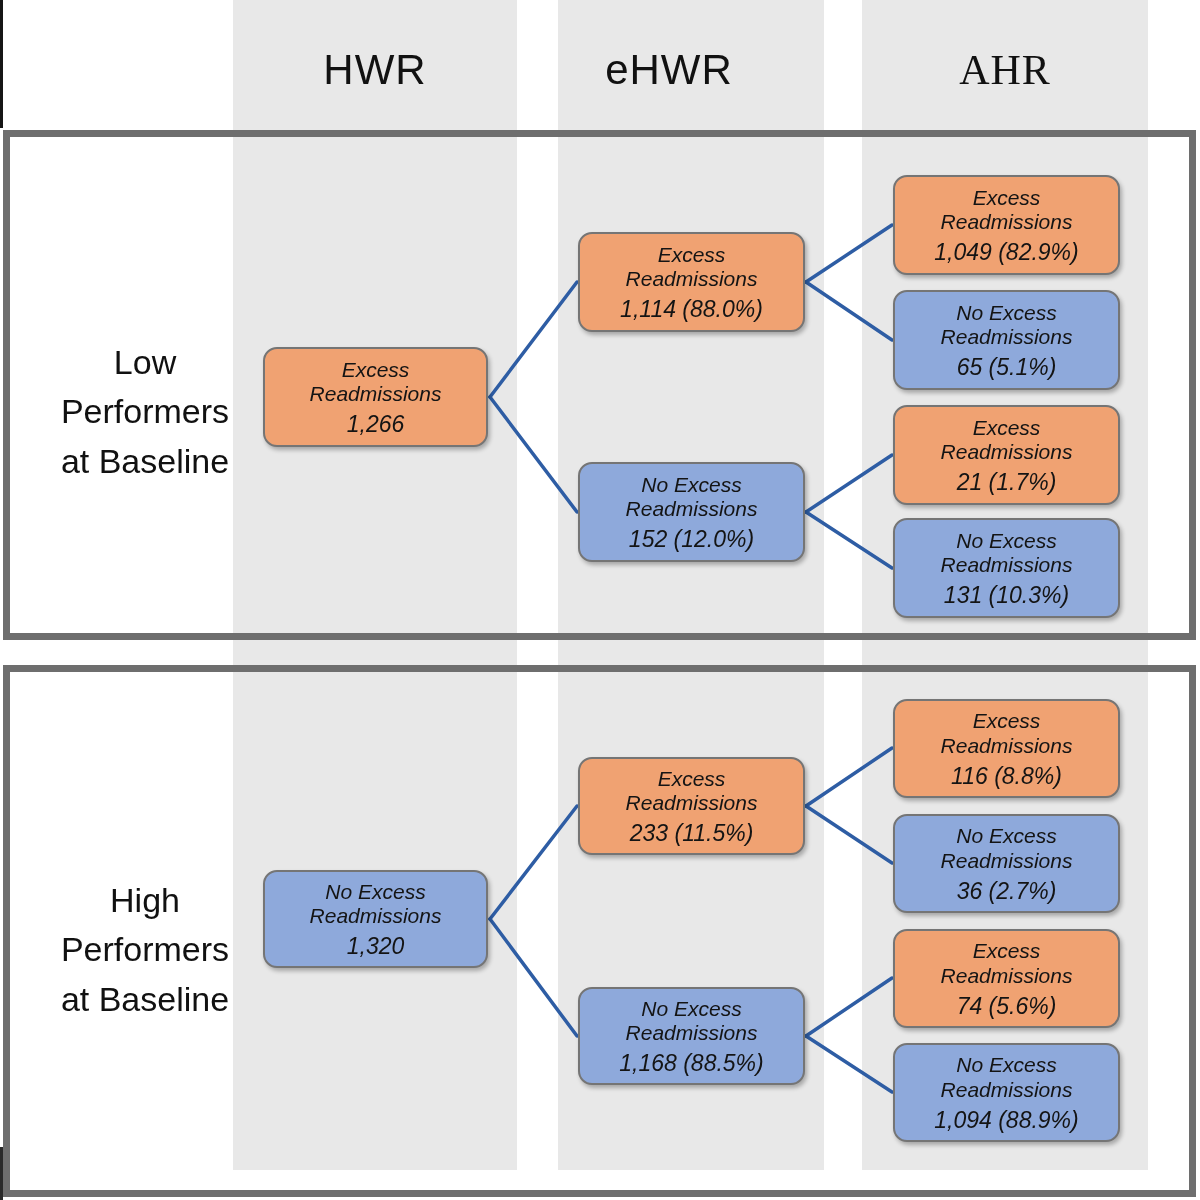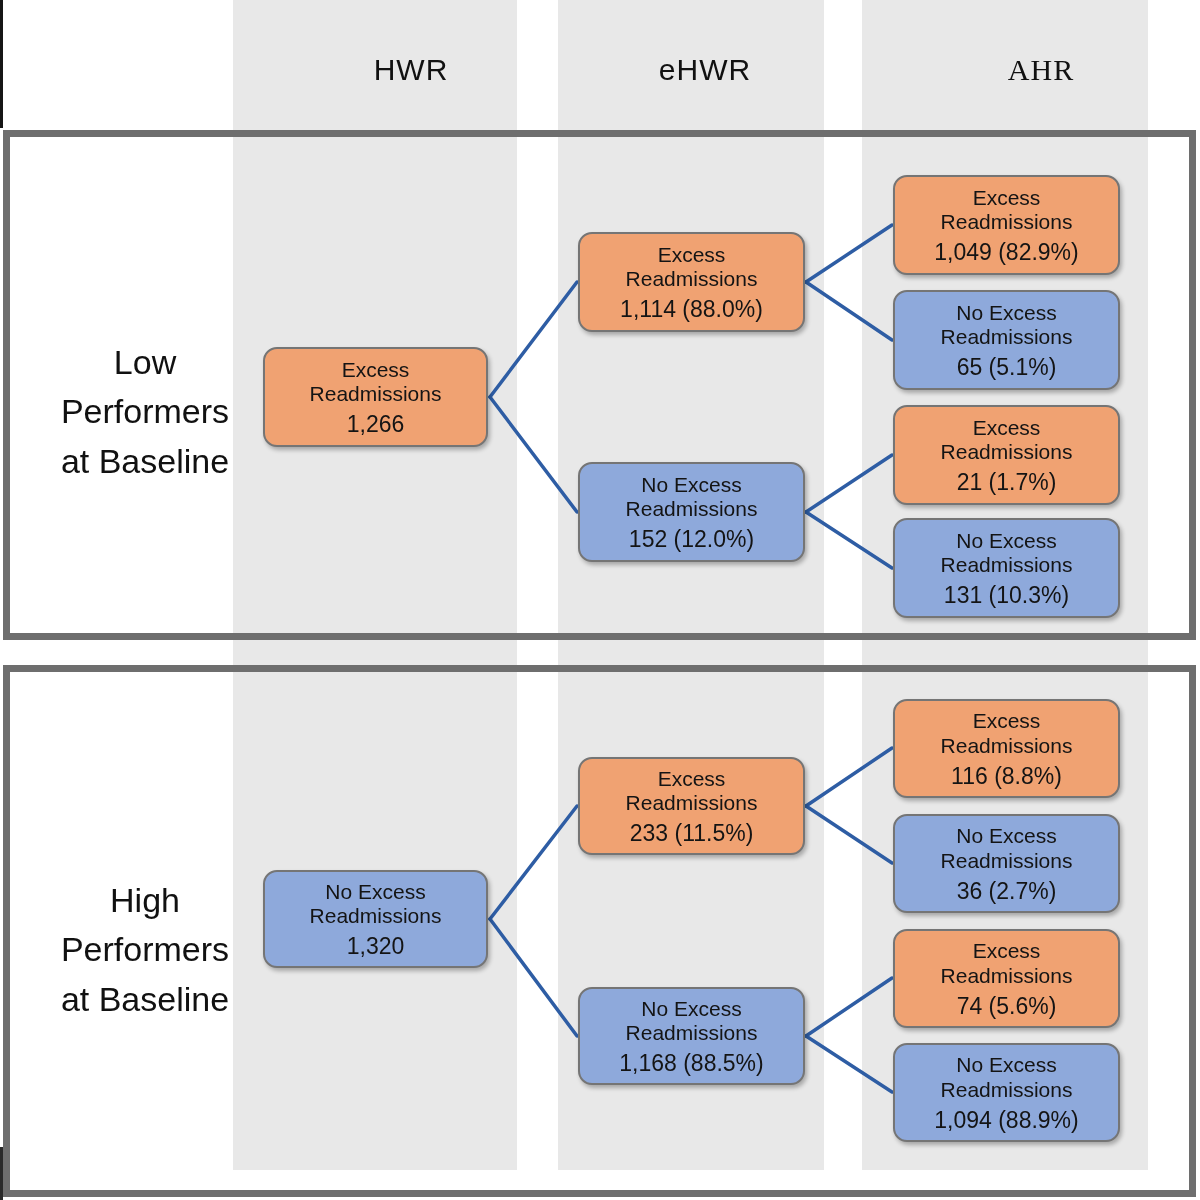--- a/index.html
+++ b/index.html
@@ -8,21 +8,21 @@
     background:#ffffff;
     font-family:"Liberation Sans", sans-serif;
     color:var(--c-text,#1a1a1a);
   }
   .band{position:absolute;top:0;height:1170px;background:var(--c-column_band,#e8e8e8);}
   .band.b1{left:233px;width:284px;}
   .band.b2{left:558px;width:266px;}
   .band.b3{left:862px;width:286px;}
   .col-header{
     position:absolute;top:40px;height:60px;display:flex;align-items:center;justify-content:center;
-    font-size:30px;letter-spacing:1px;color:#111;padding-left:36px;
+    font-size:42px;letter-spacing:1px;color:#111;
   }
   .col-header.h1{left:233px;width:284px;}
   .col-header.h2{left:558px;width:222px;}
   .col-header.h3{left:862px;width:286px;font-family:Liberation Serif, serif;}
   .panel{
     position:absolute;left:3px;width:1193px;border:7px solid var(--c-panel_border,#6e6e6e);
     box-sizing:border-box;background:transparent;
   }
   .panel.p1{top:130px;height:510px;}
   .panel.p2{top:665px;height:532px;}
@@ -30,21 +30,21 @@
     position:absolute;left:30px;width:230px;text-align:center;
     font-size:34px;line-height:1.45;white-space:pre-line;color:#111;
   }
   .panel-label.l1{top:338px;}
   .panel-label.l2{top:876px;}
   svg.connectors{position:absolute;left:0;top:0;pointer-events:none;}
   svg.connectors line{stroke:var(--c-connector,#2e5da4);stroke-width:3.5;stroke-linecap:round;}
   .node{
     position:absolute;box-sizing:border-box;border:2.5px solid var(--c-box_border,#757575);
     border-radius:14px;display:flex;flex-direction:column;align-items:center;justify-content:center;
-    gap:5px;box-shadow:2px 3px 4px rgba(0,0,0,0.28);padding:4px 8px;
+    gap:5px;box-shadow:2px 3px 4px rgba(0,0,0,0.28);padding:4px 8px;font-style:italic;
   }
   .node.excess{background:var(--c-excess_fill,#f0a272);}
   .node.no-excess{background:var(--c-no_excess_fill,#8ea9db);}
   .node-title{font-size:21px;line-height:1.18;text-align:center;white-space:pre-line;color:#141414;}
   .node-value{font-size:23px;line-height:1.05;text-align:center;color:#141414;}
   .edge-mark{position:absolute;left:0;width:3px;background:#151515;}
   .edge-mark.top{top:0;height:128px;}
   .edge-mark.bottom{top:1147px;height:53px;background:#2a2a2a;}
 </style>
 </head>

